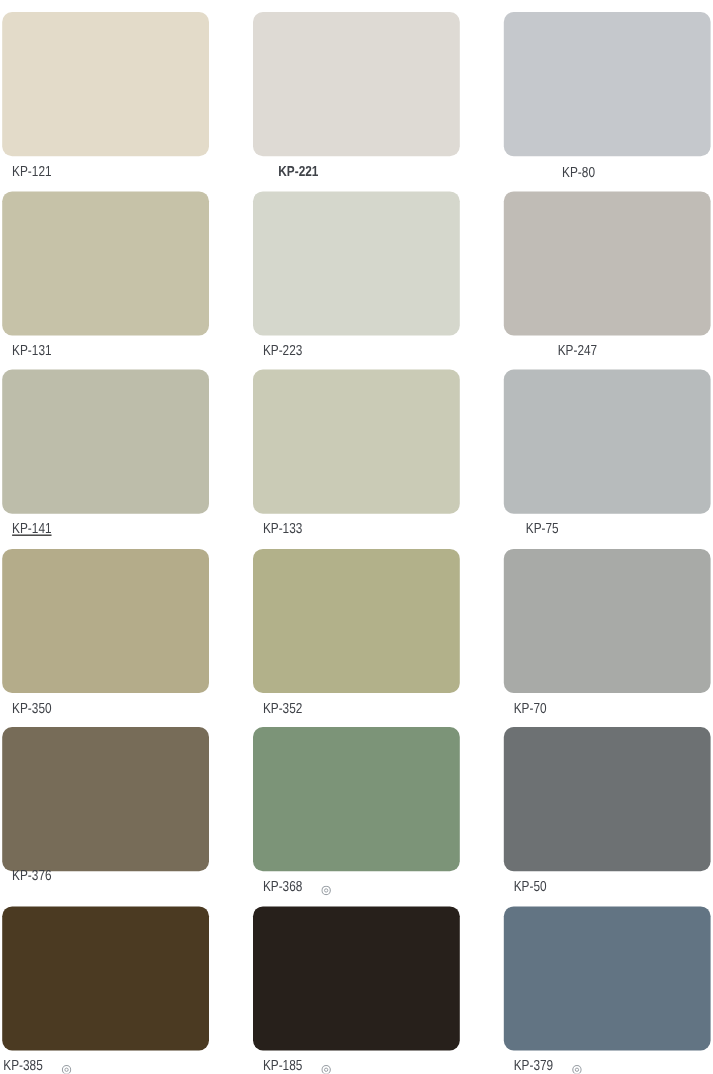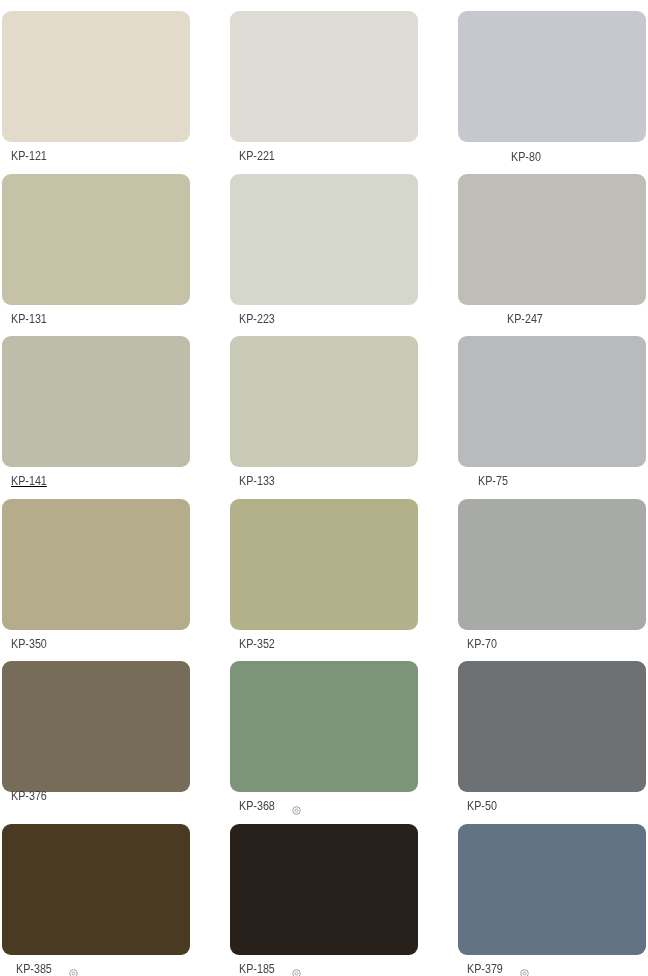--- a/index.html
+++ b/index.html
@@ -54,21 +54,21 @@
 
 <div id="grid">
     <div class="cell" style="left: 2px; top: 11px;">
       <div class="swatch" style="width: 188px; height: 131px; background: rgb(227, 219, 201);"></div>
       <div class="label-row" style="left: 9px; top: 137px;">
         <span class="code">KP-121</span>
       </div>
     </div>
     <div class="cell" style="left: 230px; top: 11px;">
       <div class="swatch" style="width: 188px; height: 131px; background: rgb(222, 218, 212);"></div>
-      <div class="label-row" style="left: 9px; top: 137px;">
+      <div class="label-row" style="left: 23px; top: 137px; font-weight: bold;">
         <span class="code">KP-221</span>
       </div>
     </div>
     <div class="cell" style="left: 458px; top: 11px;">
       <div class="swatch" style="width: 188px; height: 131px; background: rgb(197, 200, 204);"></div>
       <div class="label-row" style="left: 9px; top: 138px; margin-left: 44px;">
         <span class="code">KP-80</span>
       </div>
     </div>
     <div class="cell" style="left: 2px; top: 174px;">
@@ -142,21 +142,21 @@
       </div>
     </div>
     <div class="cell" style="left: 458px; top: 661px;">
       <div class="swatch" style="width: 188px; height: 131px; background: rgb(109, 113, 115);"></div>
       <div class="label-row" style="left: 9px; top: 137px;">
         <span class="code">KP-50</span>
       </div>
     </div>
     <div class="cell" style="left: 2px; top: 824px;">
       <div class="swatch" style="width: 188px; height: 131px; background: rgb(75, 58, 34);"></div>
-      <div class="label-row" style="left: 14px; top: 137px;">
+      <div class="label-row" style="left: 1px; top: 137px;">
         <span class="code">KP-385</span>
         <span class="mark"><svg width="9" height="9" viewBox="0 0 9 9">
             <circle cx="4.5" cy="4.5" r="3.8" fill="none" stroke="#9aa0a6" stroke-width="1"></circle>
             <circle cx="4.5" cy="4.5" r="1.5" fill="none" stroke="#9aa0a6" stroke-width="0.9"></circle>
           </svg></span>
       </div>
     </div>
     <div class="cell" style="left: 230px; top: 824px;">
       <div class="swatch" style="width: 188px; height: 131px; background: rgb(39, 32, 27);"></div>
       <div class="label-row" style="left: 9px; top: 137px;">

